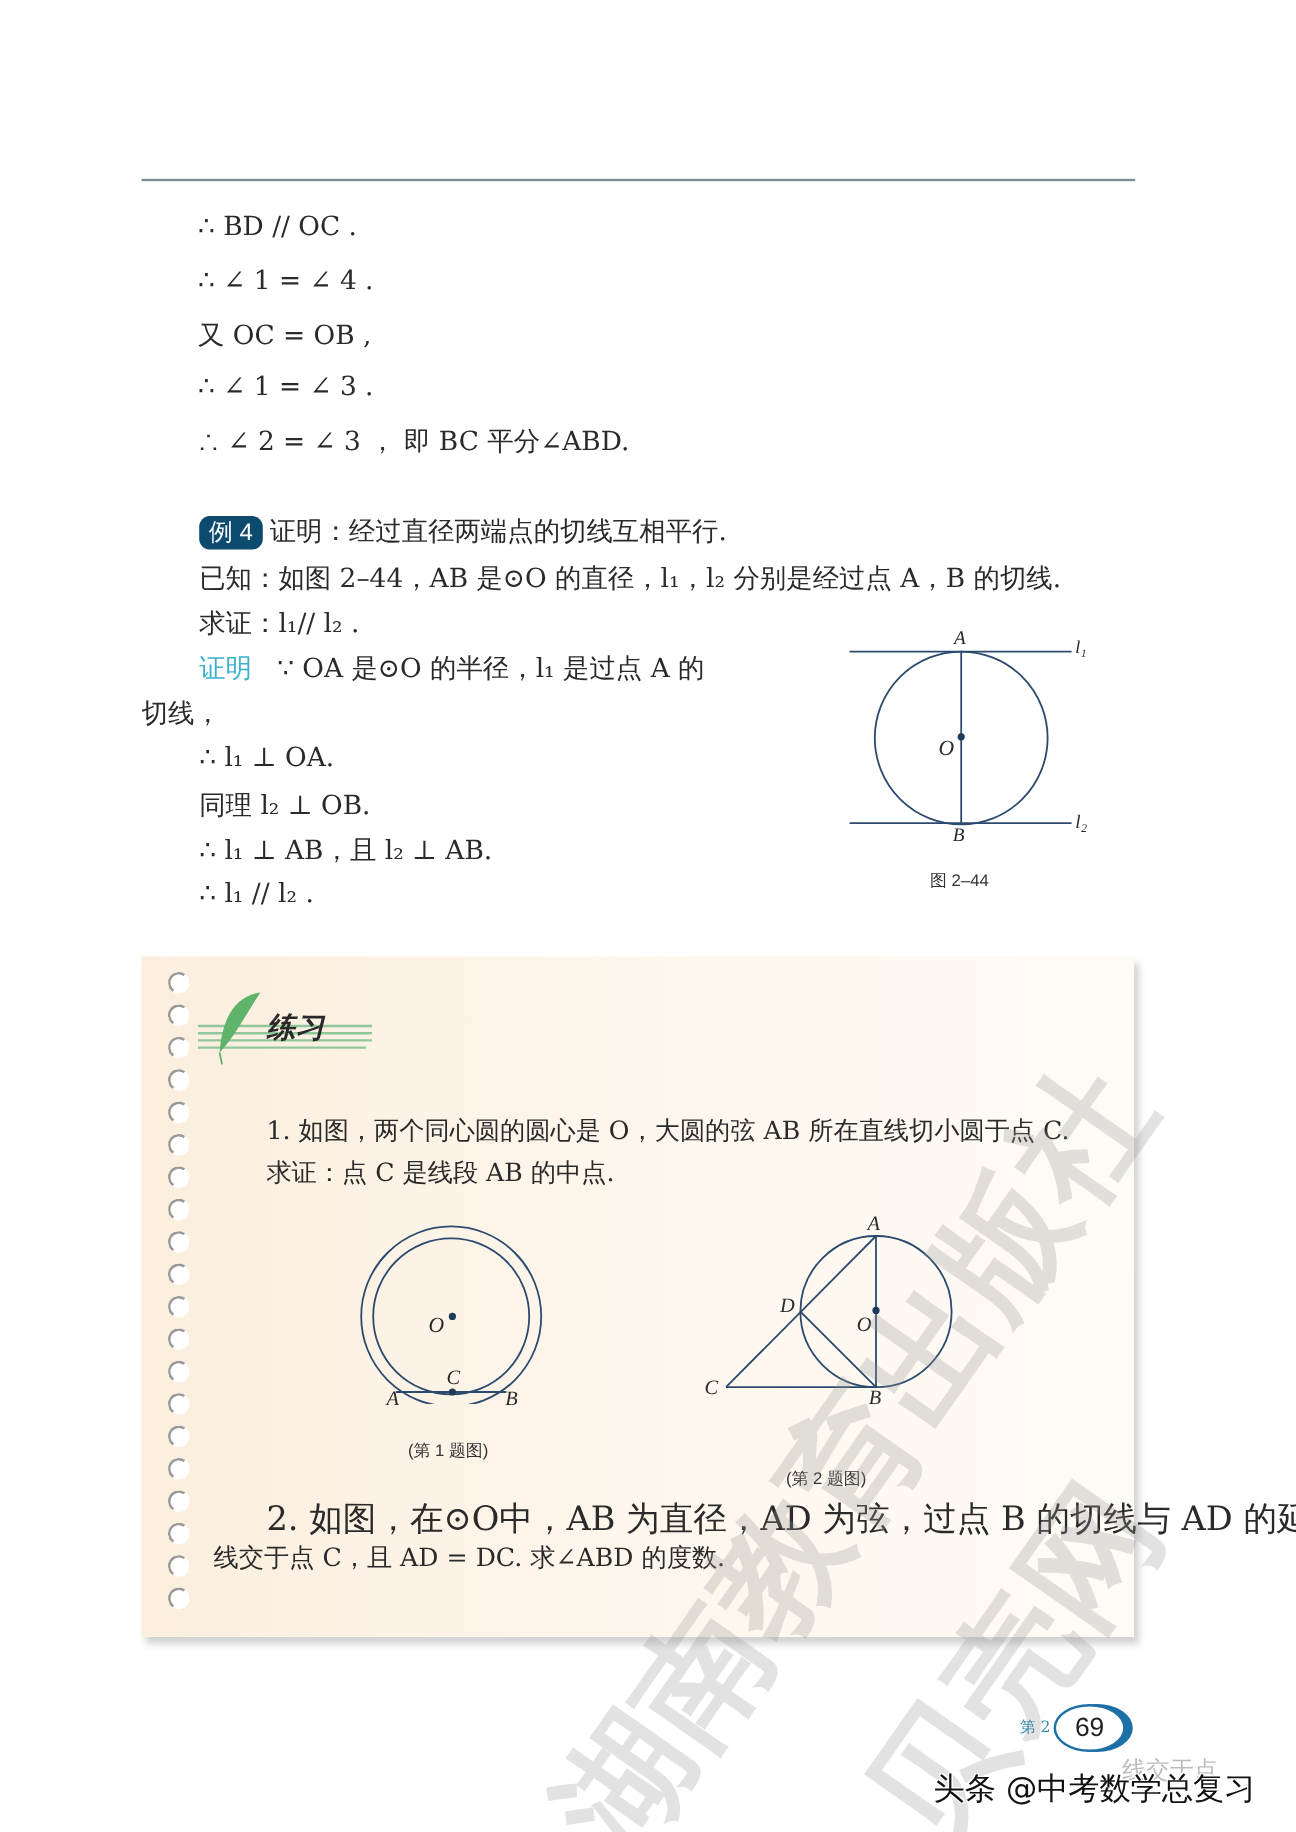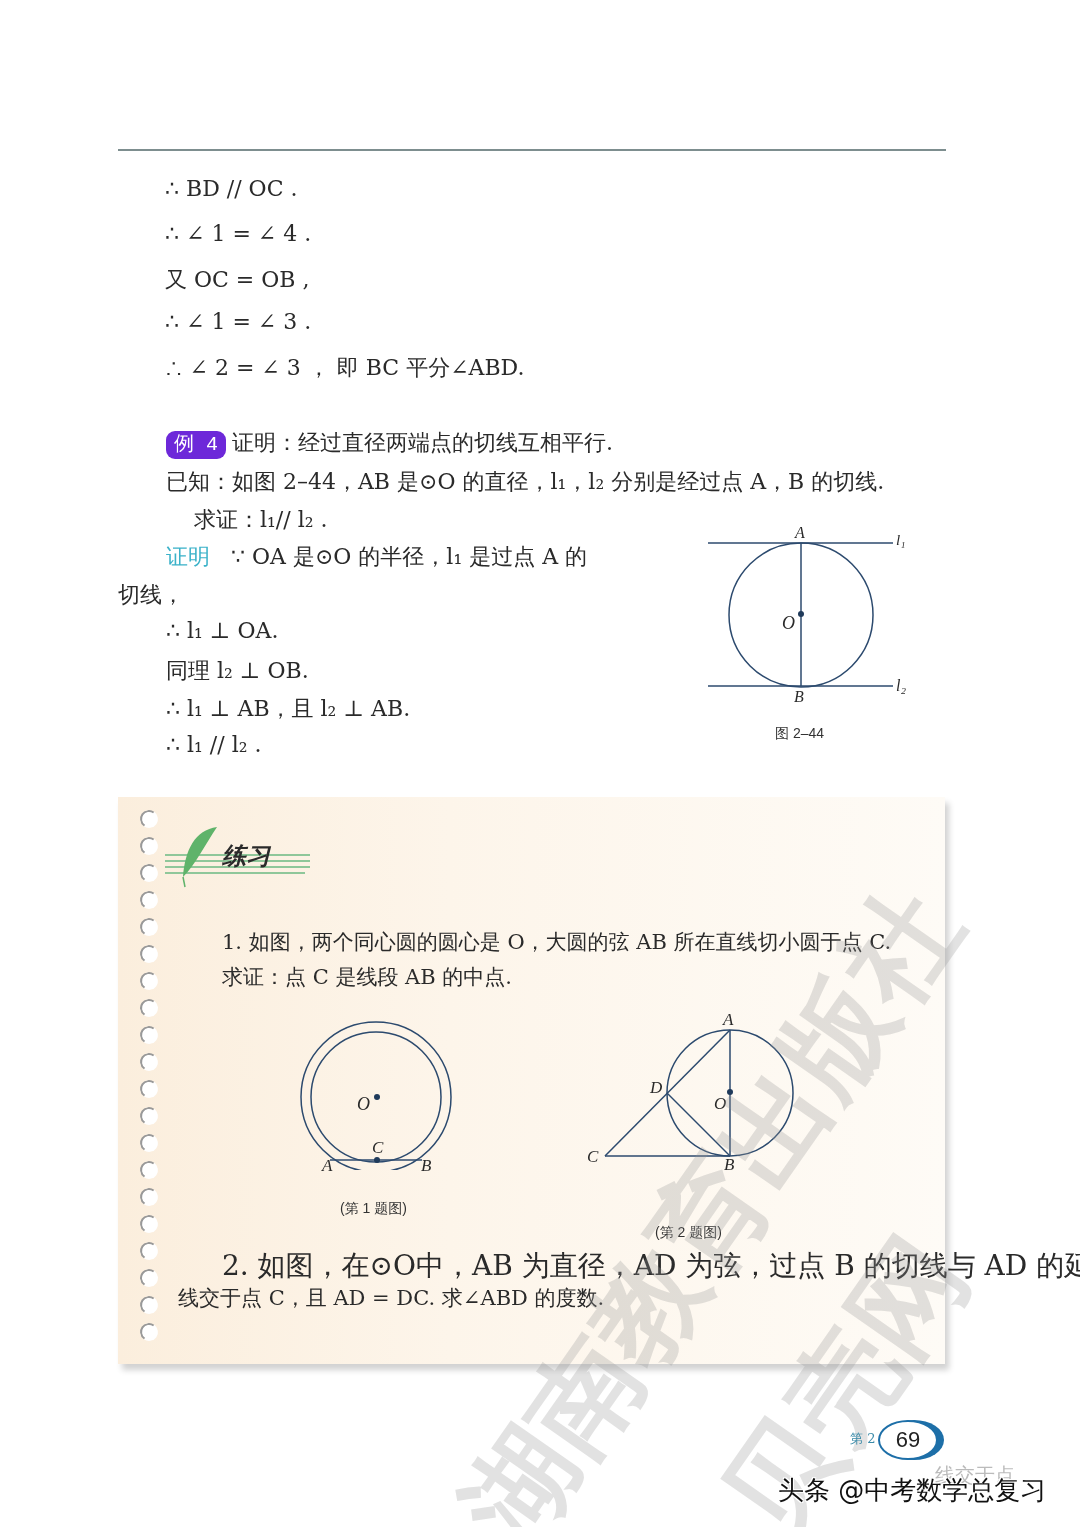--- a/index.html
+++ b/index.html
@@ -2,21 +2,21 @@
 <html><head>
 <meta charset="utf-8">
 <style>
   html, body { margin:0; padding:0; }
   body { width:1080px; height:1527px; background:#ffffff; position:relative; overflow:hidden;
          font-family:"DejaVu Serif","Liberation Serif",serif; color:#2a2a2a; }
   .abs { position:absolute; }
   .rule { left:118px; top:149px; width:828px; height:2px; background:#7d8e8f; }
   .line { font-size:22px; white-space:nowrap; }
   .m { font-family:"Liberation Serif",serif; font-style:italic; }
-  .badge { display:inline-block; background:#6d28d9; color:#fff; font-family:Liberation Mono, monospace;
+  .badge { display:inline-block; background:#0c4a6e; color:#fff; font-family:Liberation Sans, sans-serif;
            font-size:20px; padding:0 8px; border-radius:9px; line-height:28px; margin-right:6px; }
   .proof-kw { color:#3bb2c9; font-family:"Liberation Sans",sans-serif; }
   .caption { font-family:"Liberation Sans","DejaVu Sans",sans-serif; font-size:14px; color:#333; }
   .practice { left:118px; top:797px; width:827px; height:567px; background:linear-gradient(90deg,#fbeedd 0%,#fdf5ea 40%,#fefbf6 100%);
               box-shadow: 4px 6px 6px rgba(0,0,0,0.18); }
   .ring { width:14px; height:14px; border-radius:50%; border-top:2px solid #999; border-left:2px solid #999;
           border-right:2px solid transparent; border-bottom:2px solid transparent; background:#fff; transform:rotate(-10deg); }
   .wm { color:rgba(150,150,150,0.28); font-family:"DejaVu Sans",sans-serif; font-size:110px; font-weight:bold;
         transform-origin:left top; white-space:nowrap; pointer-events:none; }
   .footer-chap { font-size:13px; color:#3a8aa8; }
@@ -34,21 +34,21 @@
 <div class="abs line" style="left:165px;top:176px;">∴  BD // OC .</div>
 <div class="abs line" style="left:165px;top:221px;">∴  ∠ 1 = ∠ 4 .</div>
 <div class="abs line" style="left:165px;top:265px;">又  OC = OB ,</div>
 <div class="abs line" style="left:165px;top:309px;">∴  ∠ 1 = ∠ 3 .</div>
 <div class="abs line" style="left:165px;top:353px;">∴  ∠ 2 = ∠ 3 ， 即 BC 平分∠ABD.</div>
 
 <div class="abs line" style="left:166px;top:428px;">
   <span class="badge">例 4</span><span>证明：经过直径两端点的切线互相平行.</span>
 </div>
 <div class="abs line" style="left:166px;top:467px;">已知：如图 2–44，AB 是⊙O 的直径，l₁，l₂ 分别是经过点 A，B 的切线.</div>
-<div class="abs line" style="left:166px;top:505px;margin-left:28px;">求证：l₁// l₂ .</div>
+<div class="abs line" style="left:166px;top:505px;">求证：l₁// l₂ .</div>
 <div class="abs line" style="left:166px;top:542px;">
   <span class="proof-kw">证明</span>&nbsp;&nbsp;&nbsp;<span>∵   OA 是⊙O 的半径，l₁ 是过点 A  的</span>
 </div>
 <div class="abs line" style="left:118px;top:580px;text-align:center;">切线，</div>
 <div class="abs line" style="left:166px;top:618px;text-align:right;">∴  l₁ ⊥ OA.</div>
 <div class="abs line" style="left:166px;top:656px;">同理   l₂ ⊥ OB.</div>
 <div class="abs line" style="left:166px;top:694px;">∴  l₁ ⊥ AB，且 l₂ ⊥ AB.</div>
 <div class="abs line" style="left:166px;top:732px;">∴  l₁ // l₂ .</div>
 
 <svg class="abs" style="left:690px;top:515px;" width="240" height="210">

